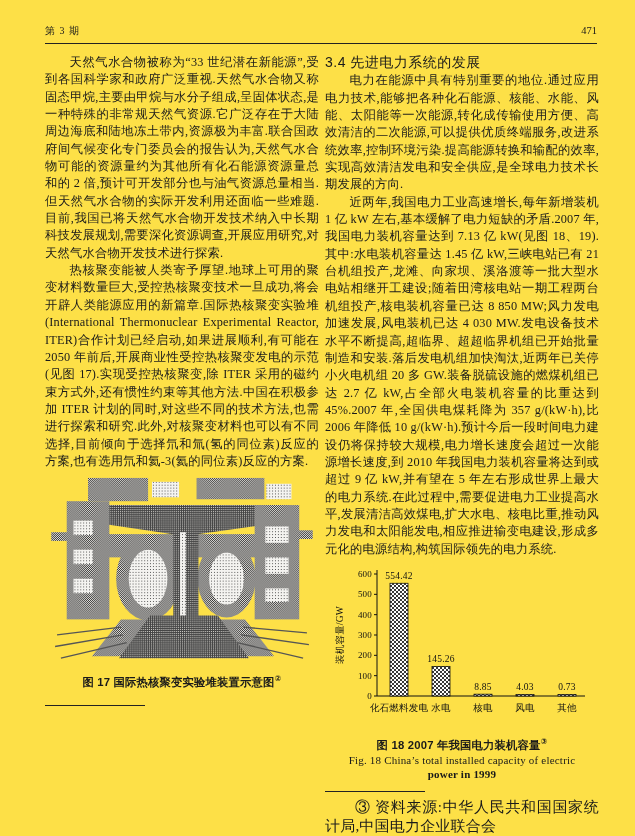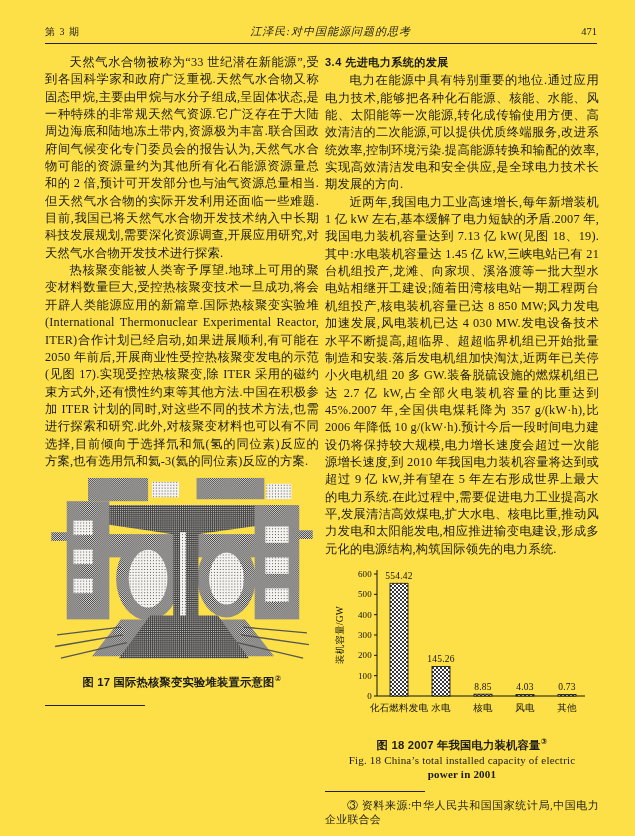--- a/index.html
+++ b/index.html
@@ -31,52 +31,51 @@
   .col{
     position:absolute;top:54px;width:274px;
     font-size:12.3px;line-height:17.35px;text-align:justify;
     letter-spacing:0.2px;
   }
   .col-left{left:45px;}
   .col-right{left:325px;}
   p.body{margin:0;text-indent:2em;}
   p.body.noindent{text-indent:0;}
   h3.sec{
-    margin:0 0 1px 0;font-size:11px;font-weight:bold;
+    margin:0 0 1px 0;font-size:14px;font-weight:normal;
     font-family:"Liberation Sans","DejaVu Sans",sans-serif;
     letter-spacing:0.5px;line-height:17.35px;text-align:left;
   }
   
   .fig17-wrap{margin:6px 0 16px 0;text-align:center;}
   .fig17-img{display:inline-block;}
   .figcap-cn{
     margin-top:3px;text-align:center;font-weight:bold;font-size:11.3px;
     font-family:"Liberation Sans","DejaVu Sans",sans-serif;line-height:15px;
   }
   .figcap-en{text-align:center;font-size:11px;line-height:14px;font-weight:normal;}
   .figcap-en2{text-align:center;font-size:11px;line-height:14px;font-weight:bold;}
   sup.fnmark{font-size:8px;vertical-align:super;}
   
   .fnrule{width:100px;border-top:1.2px solid #222;margin:10px 0 6px 0;}
   .fn{
-    font-size:11px;line-height:14px;text-align:justify;text-indent:2em;
+    font-size:15px;line-height:19px;text-align:justify;text-indent:2em;
   }
   
   .chart-wrap{margin:8px 0 0 0;text-align:center;}
   .chart-wrap svg{display:inline-block;}
   .bartxt{font-family:"Liberation Serif","DejaVu Serif",serif;}
 </style>
 </head>
 <body>
 
 <div class="page">
 
   <div class="hdr">
     <span class="issue">第 3 期</span>
-    <span class="title">江泽民:对中国能源问题的思考</span>
     <span class="pageno">471</span>
   </div>
   <div class="hdr-rule"></div>
 
   <div class="col col-left">
     <p class="body">天然气水合物被称为“33 世纪潜在新能源”,受到各国科学家和政府广泛重视.天然气水合物又称固态甲烷,主要由甲烷与水分子组成,呈固体状态,是一种特殊的非常规天然气资源.它广泛存在于大陆周边海底和陆地冻土带内,资源极为丰富.联合国政府间气候变化专门委员会的报告认为,天然气水合物可能的资源量约为其他所有化石能源资源量总和的 2 倍,预计可开发部分也与油气资源总量相当.但天然气水合物的实际开发利用还面临一些难题.目前,我国已将天然气水合物开发技术纳入中长期科技发展规划,需要深化资源调查,开展应用研究,对天然气水合物开发技术进行探索.</p>
     <p class="body">热核聚变能被人类寄予厚望.地球上可用的聚变材料数量巨大,受控热核聚变技术一旦成功,将会开辟人类能源应用的新篇章.国际热核聚变实验堆(International Thermonuclear Experimental Reactor, ITER)合作计划已经启动,如果进展顺利,有可能在 2050 年前后,开展商业性受控热核聚变发电的示范(见图 17).实现受控热核聚变,除 ITER 采用的磁约束方式外,还有惯性约束等其他方法.中国在积极参加 ITER 计划的同时,对这些不同的技术方法,也需进行探索和研究.此外,对核聚变材料也可以有不同选择,目前倾向于选择氘和氚(氢的同位素)反应的方案,也有选用氘和氦-3(氦的同位素)反应的方案.</p>
 
     <div class="fig17-wrap">
       <svg class="fig17-img" width="262" height="186" viewBox="0 0 270 192">
@@ -192,20 +191,20 @@
             <text x="194" y="145" font-size="9.5" text-anchor="middle" fill="#111" class="bartxt">风电</text>
             <rect x="227" y="128.4" width="18" height="1.6" fill="url(#hatch)" stroke="#111" stroke-width="0.8"></rect>
             <text x="236" y="124.4" font-size="9.5" text-anchor="middle" fill="#111" class="bartxt">0.73</text>
             <text x="236" y="145" font-size="9.5" text-anchor="middle" fill="#111" class="bartxt">其他</text>
           </g>
       </svg>
       <div class="figcap-cn">
         <span>图 18  2007 年我国电力装机容量</span><sup class="fnmark">③</sup>
       </div>
       <div class="figcap-en">Fig. 18  China’s total installed capacity of electric</div>
-      <div class="figcap-en2">power in 2001</div>
+      <div class="figcap-en2">power in 1999</div>
     </div>
 
     <div class="fnrule"></div>
     <div class="fn">③ 资料来源:中华人民共和国国家统计局,中国电力企业联合会</div>
   </div>
 
 </div>
 
 </body></html>

